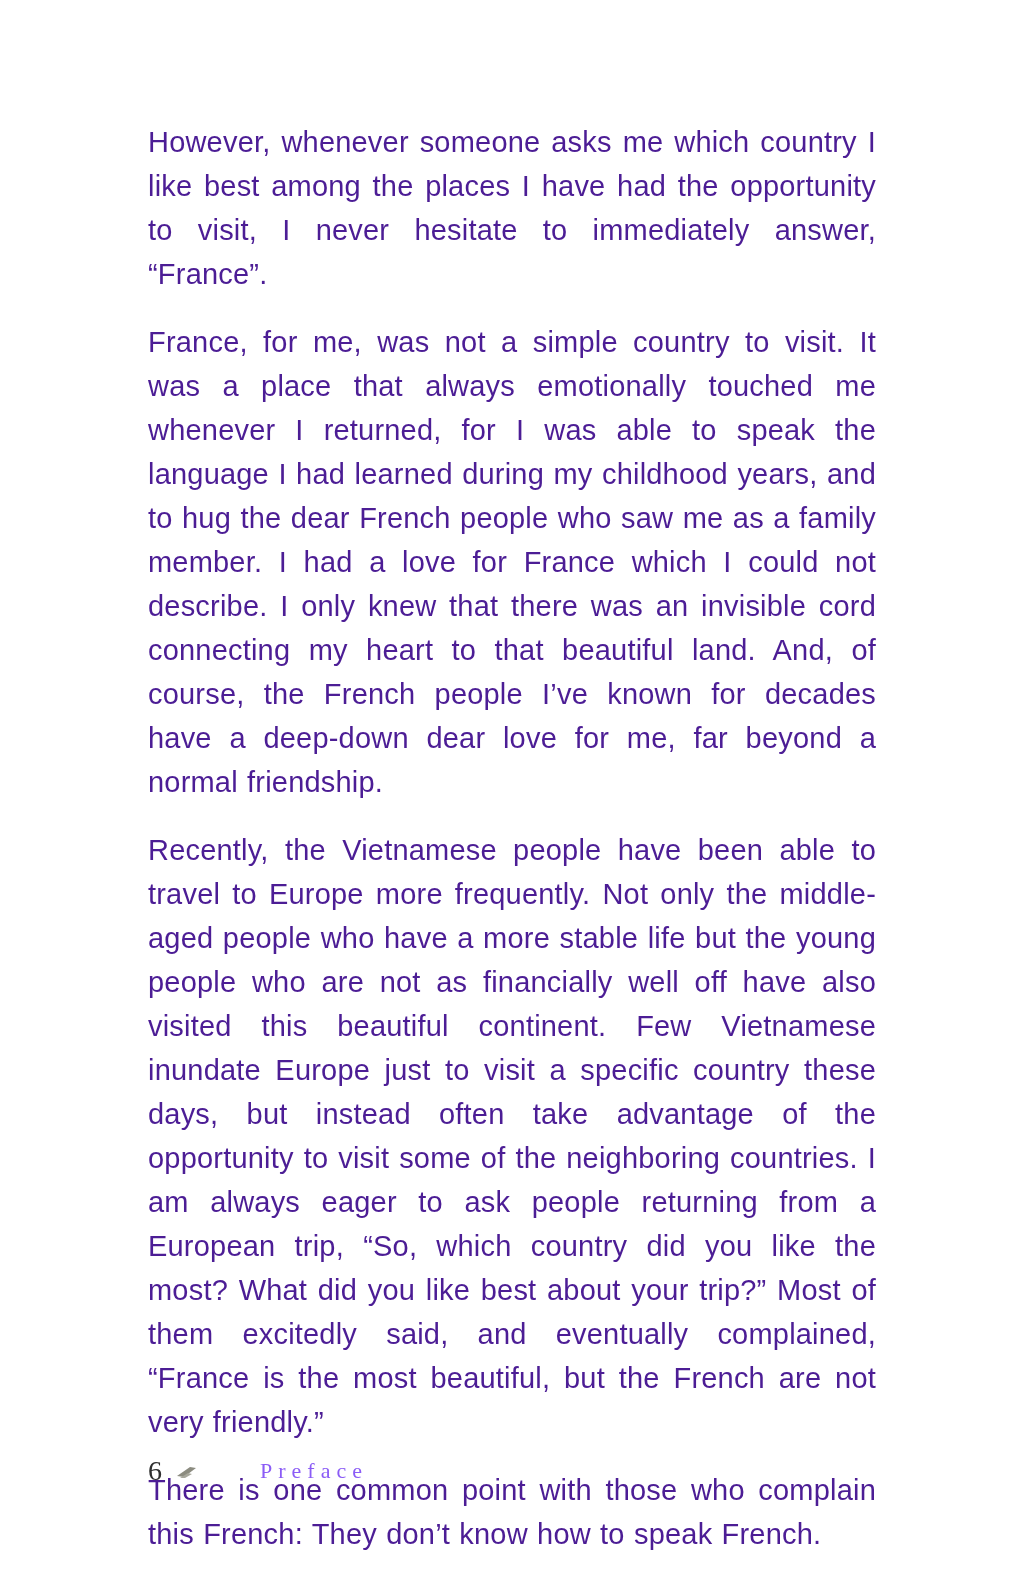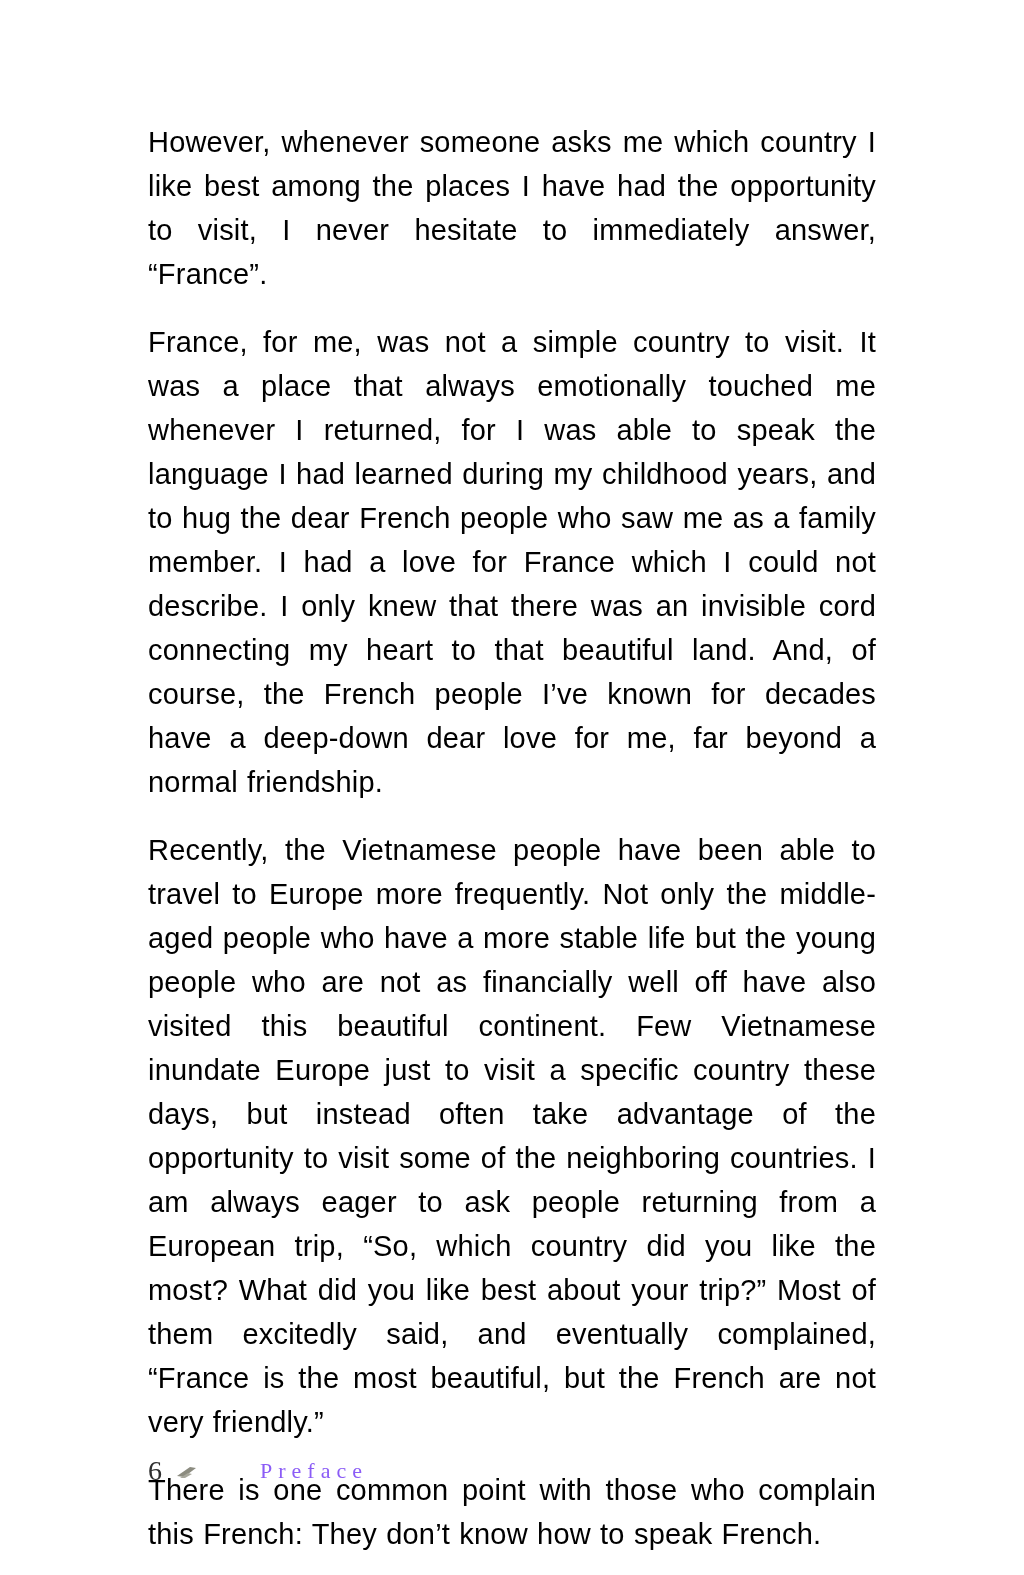--- a/index.html
+++ b/index.html
@@ -18,21 +18,21 @@
   .text-block {
     position: absolute;
     left: 148px;
     top: 120px;
     width: 728px;
   }
   .text-block p {
     margin: 0 0 24px 0;
     font-size: 29px;
     line-height: 44px;
-    color: #000000;
+    color: #4c1d95;
     text-align: justify;
     letter-spacing: 0.2px;
     word-spacing: 1px;
   }
   .footer {
     position: absolute;
     left: 148px;
     top: 1455px;
     display: flex;
     align-items: center;

